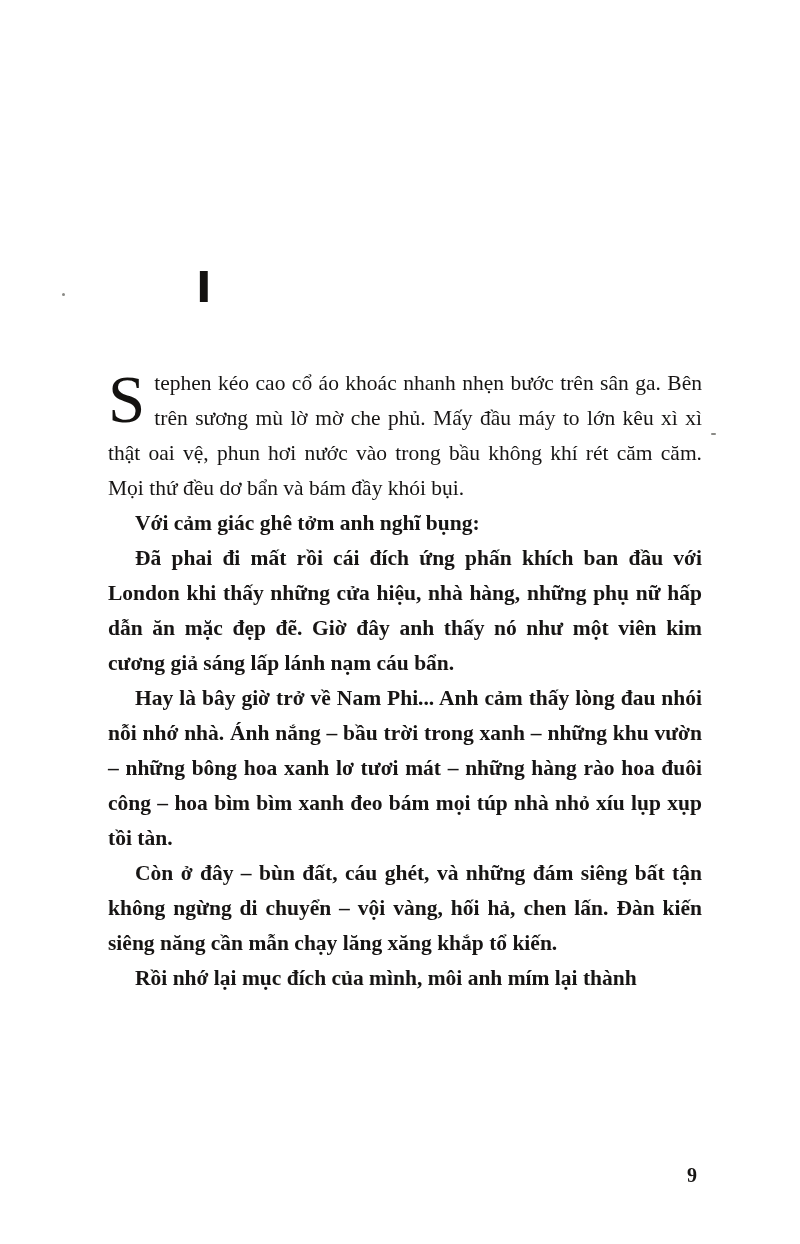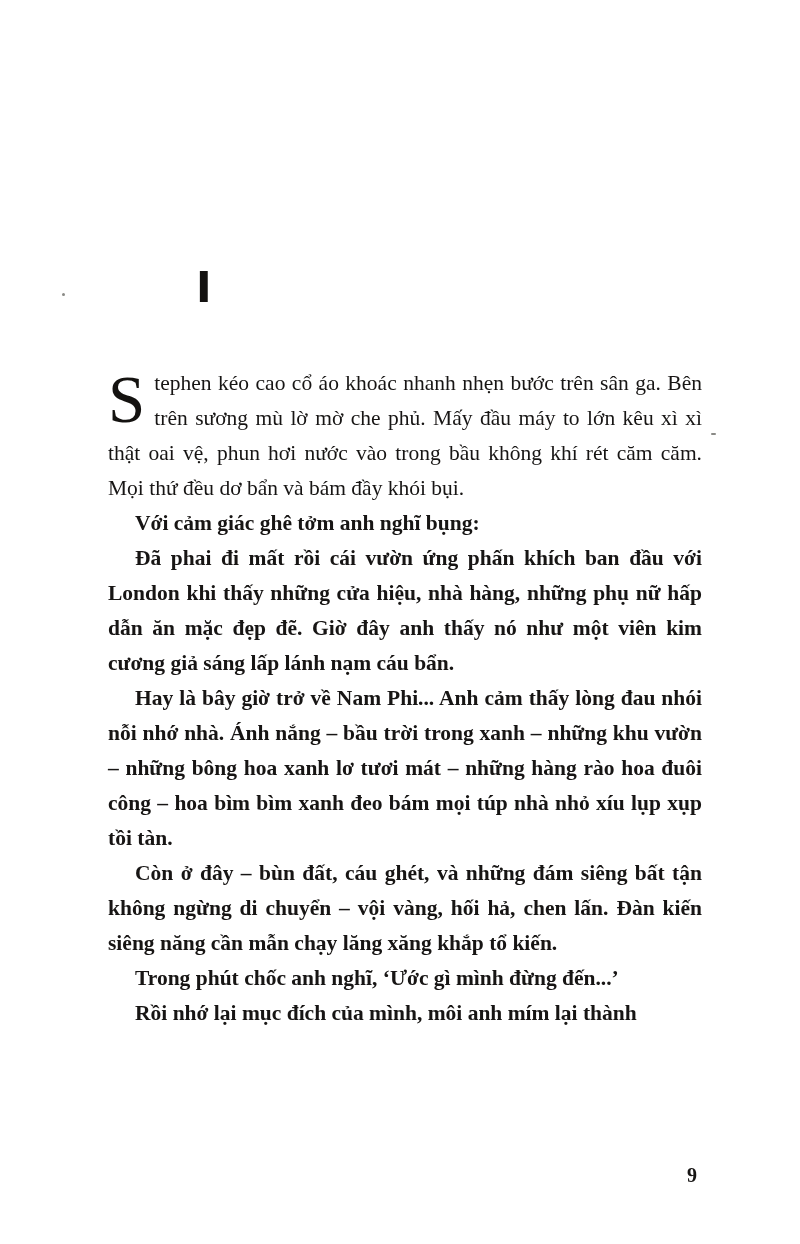--- a/index.html
+++ b/index.html
@@ -91,27 +91,26 @@
 
   <div class="chapter-number">I</div>
 
   <div class="text-block">
 
     <p class="para"><span class="dropcap">S</span><span>tephen kéo cao cổ áo khoác nhanh nhẹn bước trên sân ga. Bên trên sương mù lờ mờ che phủ. Mấy đầu máy to lớn kêu xì xì thật oai vệ, phun hơi nước vào trong bầu không khí rét căm căm. Mọi thứ đều dơ bẩn và bám đầy khói bụi.</span></p>
 
     <p class="para indent">Với cảm giác ghê tởm anh nghĩ bụng:</p>
 
 
-    <p class="para indent">Đã phai đi mất rồi cái vườn ứng phấn khích ban đầu với London khi thấy những cửa hiệu, nhà hàng, những phụ nữ hấp dẫn ăn mặc đẹp đẽ. Giờ đây anh thấy nó như một viên kim cương giả sáng lấp lánh nạm cáu bẩn.</p>
+    <p class="para indent">Đã phai đi mất rồi cái đích ứng phấn khích ban đầu với London khi thấy những cửa hiệu, nhà hàng, những phụ nữ hấp dẫn ăn mặc đẹp đẽ. Giờ đây anh thấy nó như một viên kim cương giả sáng lấp lánh nạm cáu bẩn.</p>
 
     <p class="para indent">Hay là bây giờ trở về Nam Phi... Anh cảm thấy lòng đau nhói nỗi nhớ nhà. Ánh nắng – bầu trời trong xanh – những khu vườn – những bông hoa xanh lơ tươi mát – những hàng rào hoa đuôi công – hoa bìm bìm xanh đeo bám mọi túp nhà nhỏ xíu lụp xụp tồi tàn.</p>
 
     <p class="para indent">Còn ở đây – bùn đất, cáu ghét, và những đám siêng bất tận không ngừng di chuyển – vội vàng, hối hả, chen lấn. Đàn kiến siêng năng cần mẫn chạy lăng xăng khắp tổ kiến.</p>
 
-    <p class="para indent">Trong phút chốc anh nghĩ, ‘Ước gì mình đừng đến...’</p>
 
     <p class="para indent">Rồi nhớ lại mục đích của mình, môi anh mím lại thành</p>
 
   </div>
 
   <div class="page-number">9</div>
 
 </div>
 
 </body></html>

